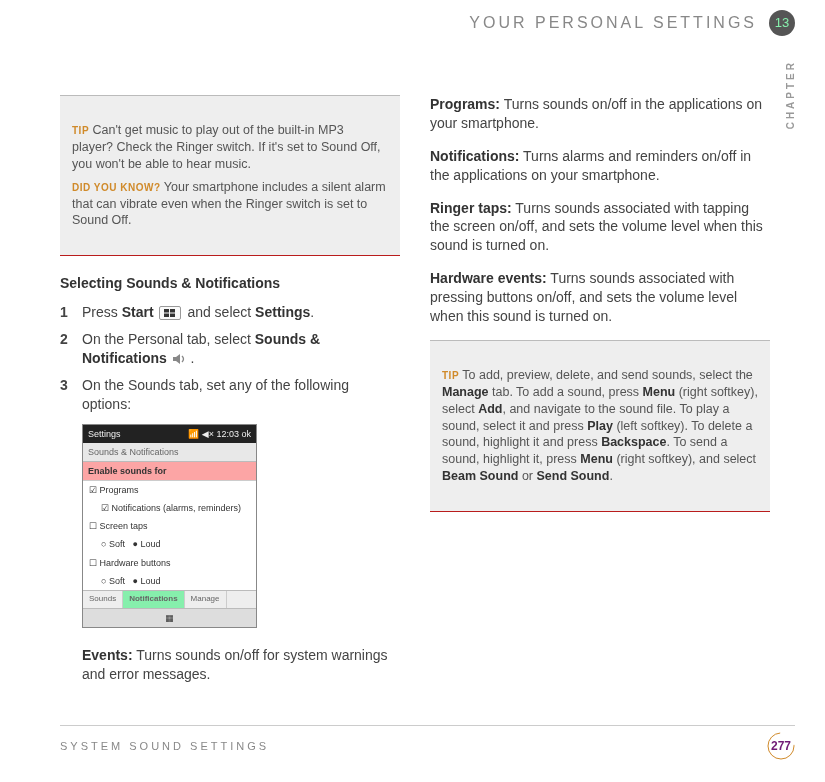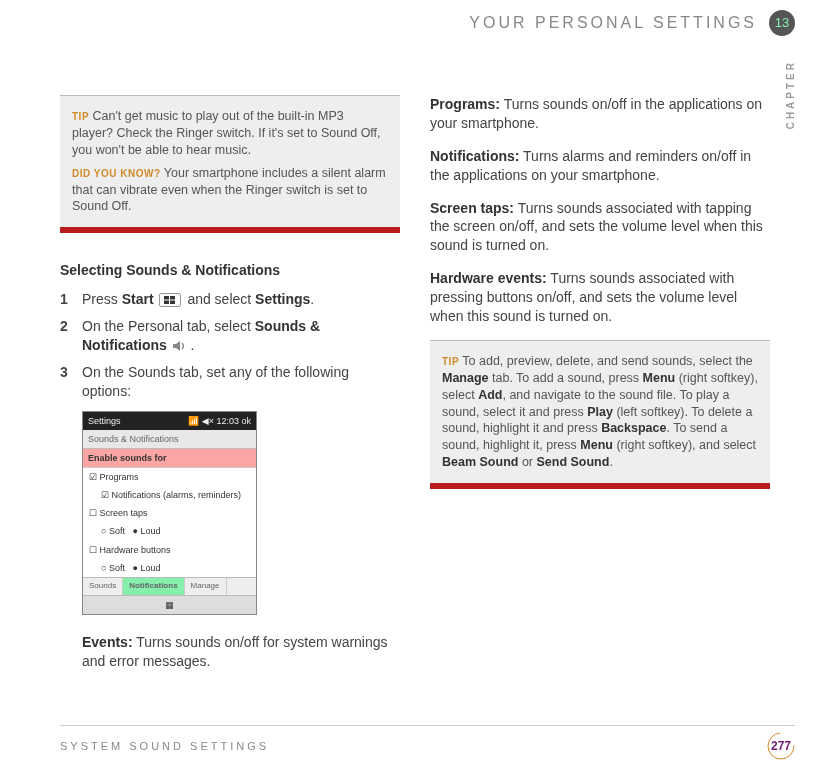--- a/index.html
+++ b/index.html
@@ -54,25 +54,25 @@
     top: 95px;
     left: 60px;
     right: 55px;
     display: flex;
     gap: 30px;
   }
   .col { flex: 1; }
   .tipbox {
     background: #eee;
     border-top: 1px solid #bbb;
-    border-bottom: 6px solid #b91c1c;
-    padding: 12px 12px;
+    border-bottom: 1px solid #b91c1c;
+    padding: 26px 12px;
     font-size: 12.5px;
     color: #555;
-    margin-bottom: 28px;
+    margin-bottom: 18px;
   }
   .tipbox p { margin-bottom: 6px; }
   .tipbox p:last-child { margin-bottom: 0; }
   .tip-label {
     color: #d08a2a;
     font-weight: bold;
     font-size: 10px;
     letter-spacing: 0.5px;
   }
   .section-heading {
@@ -252,21 +252,21 @@
   </div>
 
   <div class="col">
     <p class="para">
       <span class="bld">Programs:</span><span> Turns sounds on/off in the applications on your smartphone.</span>
     </p>
     <p class="para">
       <span class="bld">Notifications:</span><span> Turns alarms and reminders on/off in the applications on your smartphone.</span>
     </p>
     <p class="para">
-      <span class="bld">Screen taps:</span><span> Turns sounds associated with tapping the screen on/off, and sets the volume level when this sound is turned on.</span>
+      <span class="bld">Ringer taps:</span><span> Turns sounds associated with tapping the screen on/off, and sets the volume level when this sound is turned on.</span>
     </p>
     <p class="para">
       <span class="bld">Hardware events:</span><span> Turns sounds associated with pressing buttons on/off, and sets the volume level when this sound is turned on.</span>
     </p>
 
     <div class="tipbox">
       <p>
         <span class="tip-label">TIP</span>
         <span>To add, preview, delete, and send sounds, select the </span><span class="bld">Manage</span><span> tab. To add a sound, press </span><span class="bld">Menu</span><span> (right softkey), select </span><span class="bld">Add</span><span>, and navigate to the sound file. To play a sound, select it and press </span><span class="bld">Play</span><span> (left softkey). To delete a sound, highlight it and press </span><span class="bld">Backspace</span><span>. To send a sound, highlight it, press </span><span class="bld">Menu</span><span> (right softkey), and select </span><span class="bld">Beam Sound</span><span> or </span><span class="bld">Send Sound</span><span>.</span>
       </p>

